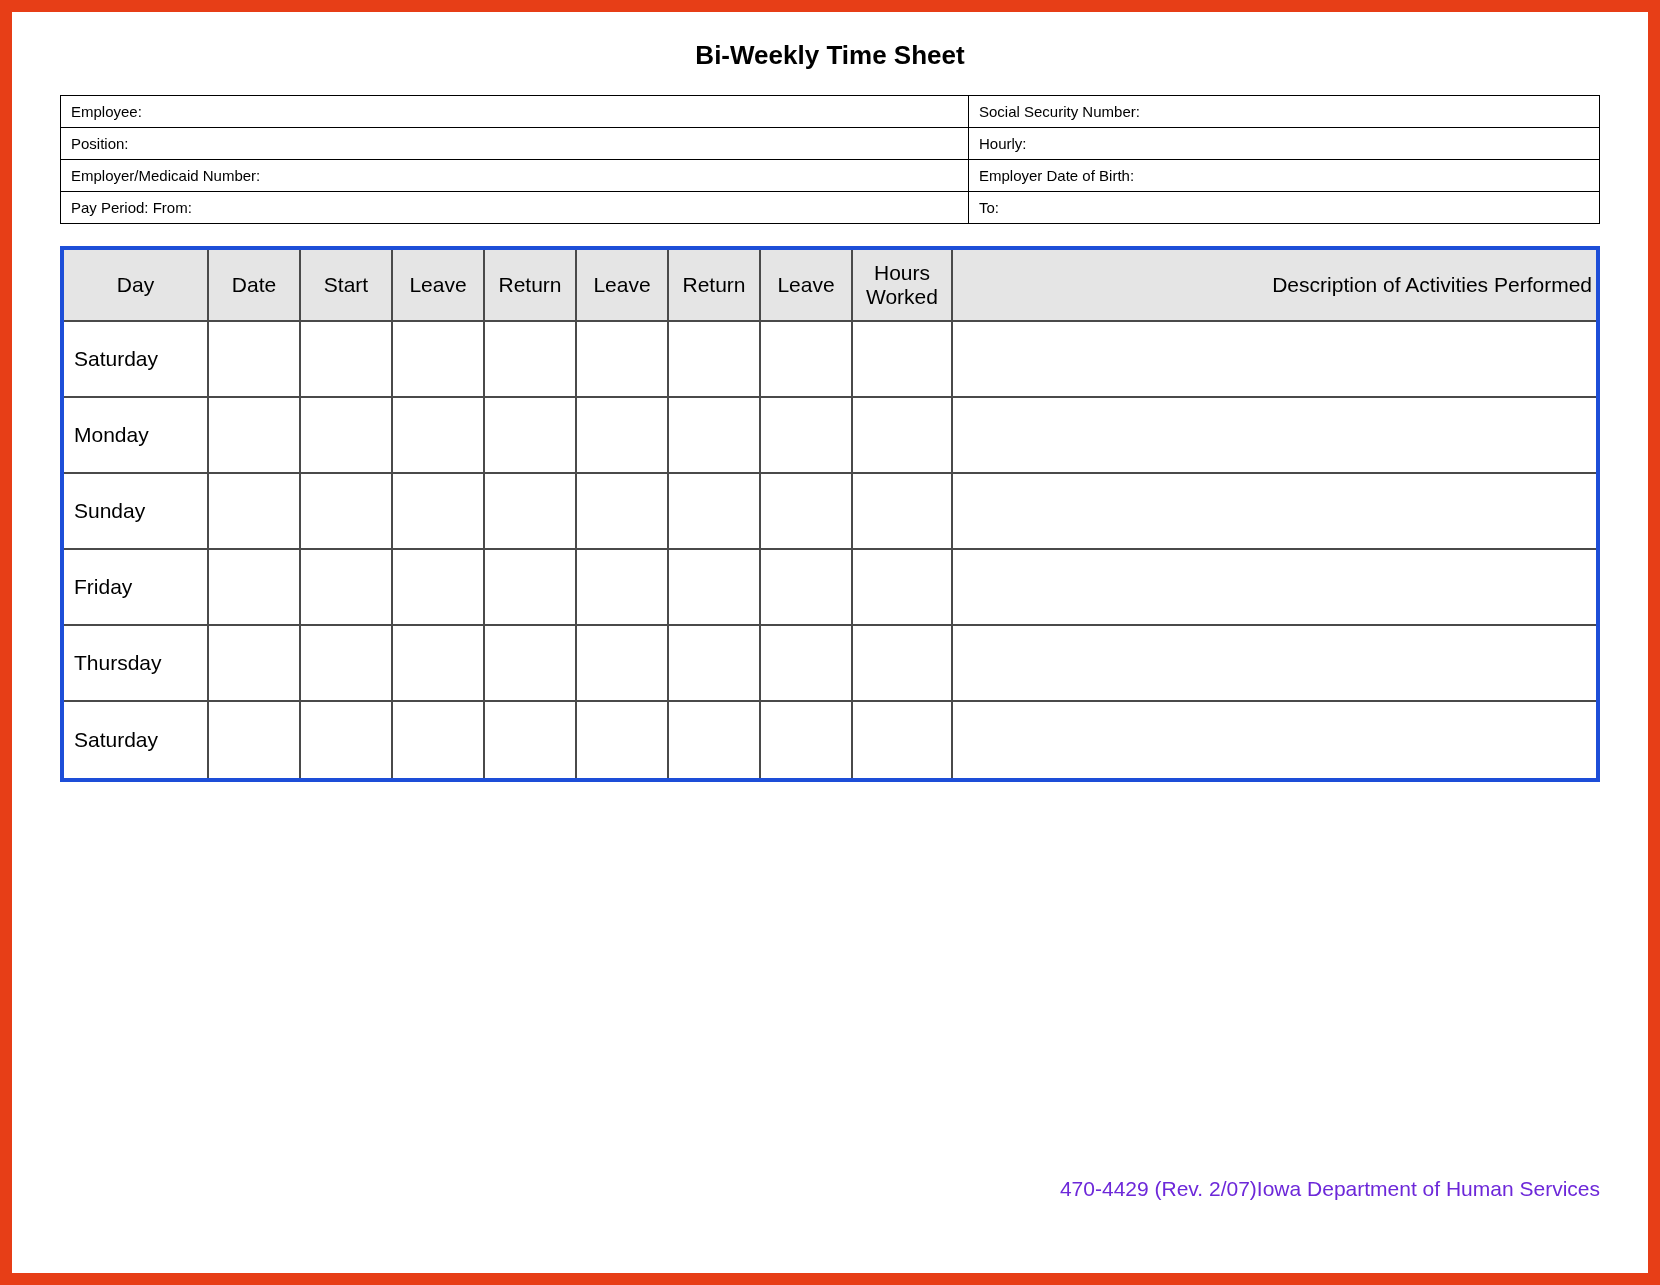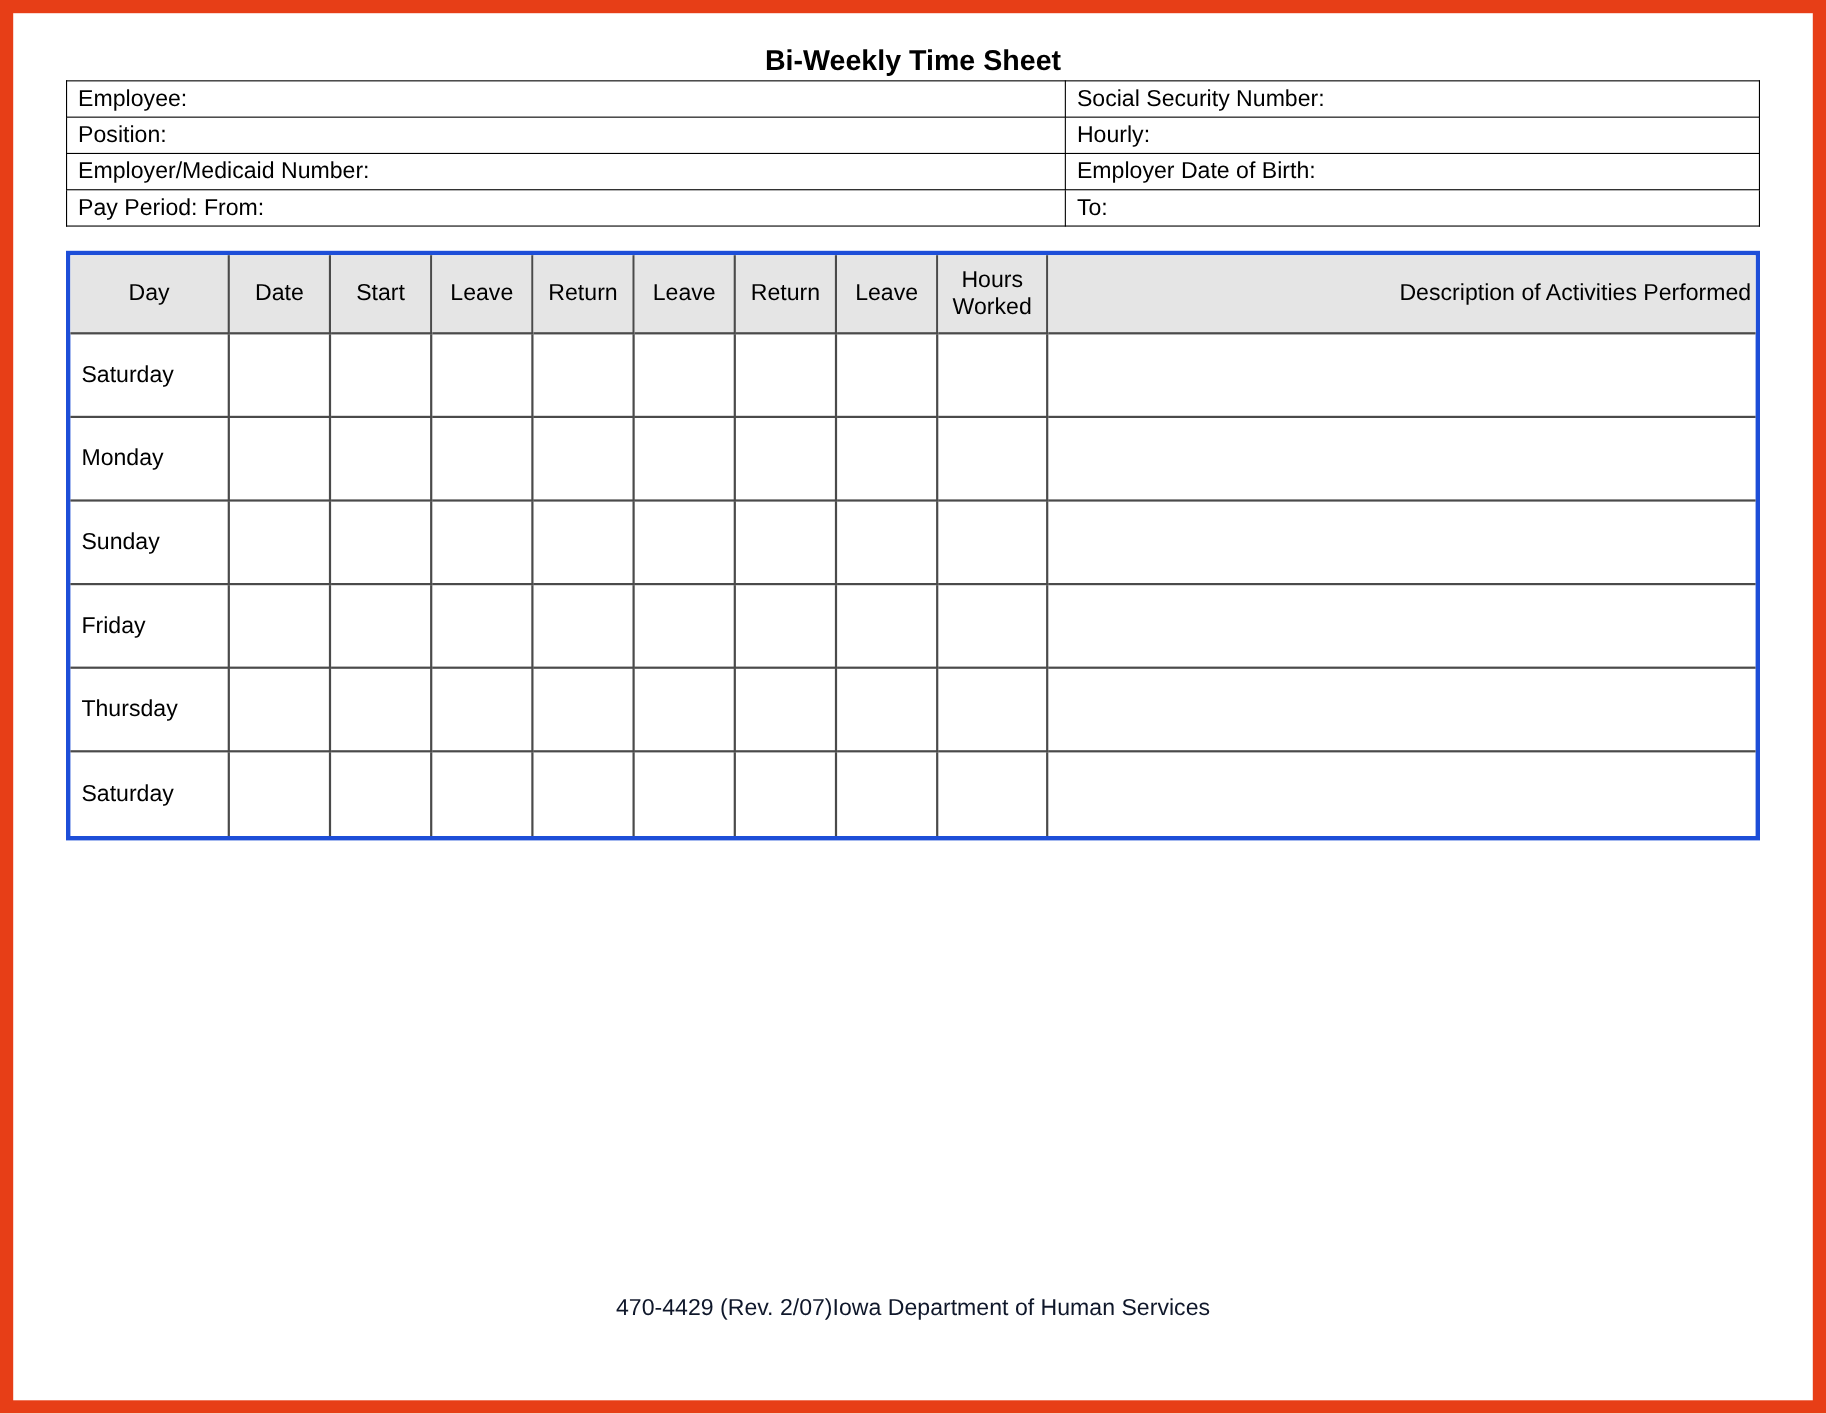--- a/index.html
+++ b/index.html
@@ -19,32 +19,32 @@
       position: relative;
     }
     .page {
       padding: 28px 48px 0 48px;
     }
     .title {
       text-align: center;
       font-size: 26px;
       font-weight: bold;
       color: #000;
-      margin-bottom: 2px;
+      margin-bottom: 24px;
     }
     
     .info-table {
       width: 100%;
       border-collapse: collapse;
       table-layout: fixed;
       margin-bottom: 22px;
     }
     .info-table td {
       border: 1px solid #000;
-      font-size: 21px;
+      font-size: 15px;
       color: #000;
       padding: 4px 10px;
       height: 32px;
       vertical-align: middle;
     }
     .info-left {
       width: 59%;
     }
     .info-right {
       width: 41%;
@@ -93,23 +93,23 @@
     .col-time   { width: 92px; }
     .col-hours  { width: 100px; }
     .col-desc   { width: auto; }
     
     .footer {
       position: absolute;
       left: 48px;
       right: 48px;
       bottom: 72px;
       display: flex;
-      justify-content: center;
+      justify-content: flex-end;
       font-size: 21px;
-      color: #0f172a;
+      color: #6d28d9;
     }
   </style>
 </head>
 <body>
 
 <div class="outer-frame">
   <div class="page">
 
     <div class="title">Bi-Weekly Time Sheet</div>
 

